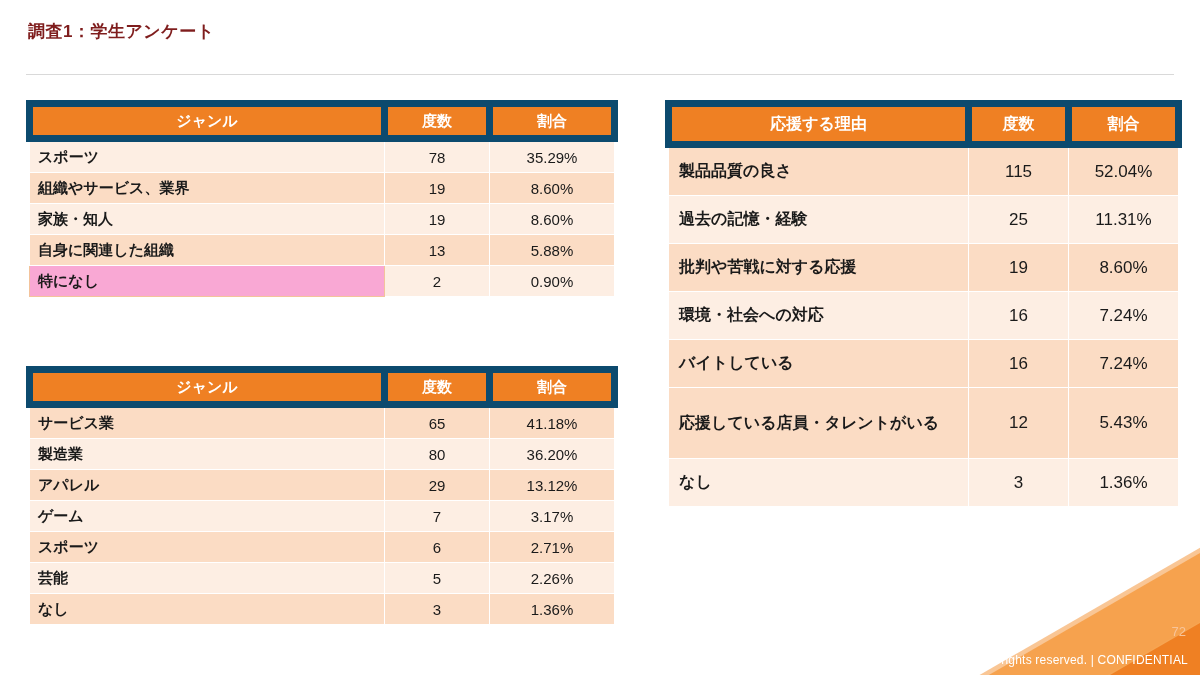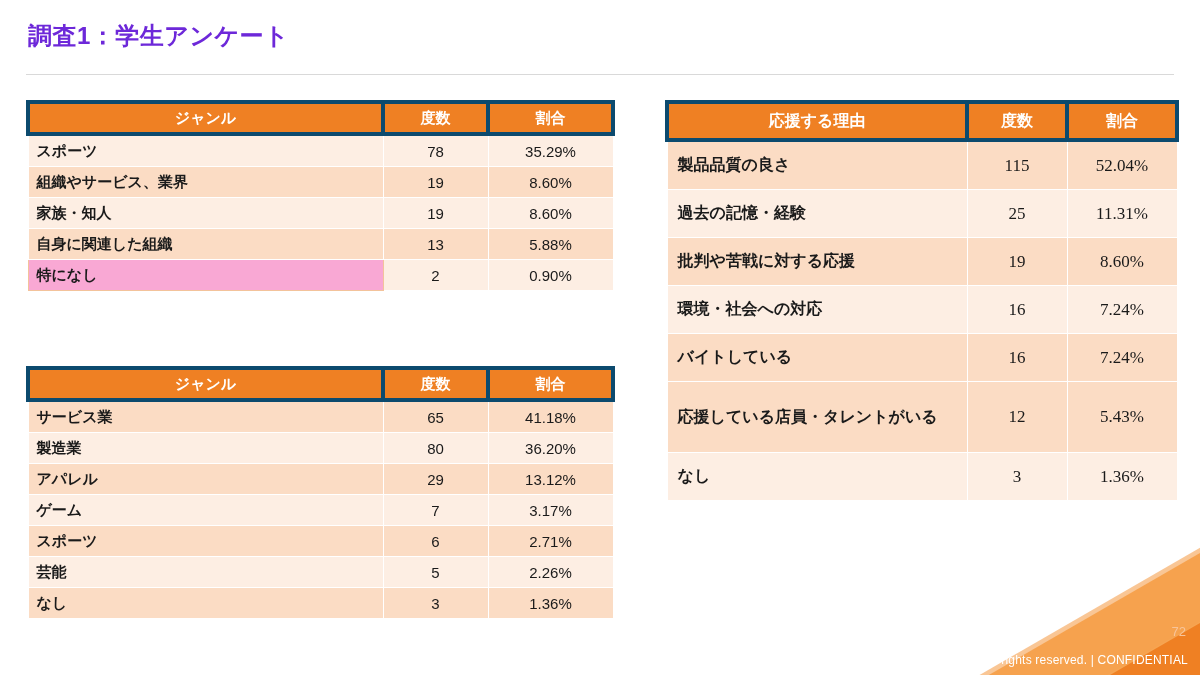--- a/index.html
+++ b/index.html
@@ -36,23 +36,23 @@
   }
   .band.b1 { background: #f5a04a; bottom: 18px; opacity: .95; }
   .band.b2 { background: #ef8023; bottom: -52px; }
   .band.b3 { background: #f8c08a; bottom: 88px; height: 64px; opacity: .9; }
 
   
   .slide-title {
     position: absolute;
     left: 28px;
     top: 20px;
-    font-size: 24px;
+    font-size: 17px;
     font-weight: bold;
-    color: #6d28d9;
+    color: #7f1d1d;
     letter-spacing: .5px;
   }
   .title-rule {
     position: absolute;
     left: 26px;
     top: 74px;
     width: 1148px;
     height: 1px;
     background: #d9d9d9;
   }
@@ -67,21 +67,21 @@
     border: 1px solid #ffffff;
     padding: 0;
   }
   .hdr th {
     background: #ef8023;
     color: #ffffff;
     font-weight: bold;
     text-align: center;
     font-size: 15px;
     height: 28px;
-    border: 4px solid #0c4a6e;
+    border: 7px solid #0c4a6e;
   }
   .cell-label {
     padding-left: 8px;
     text-align: left;
     color: #1a1a1a;
   }
   .cell-num {
     text-align: center;
     color: #1a1a1a;
   }
@@ -100,21 +100,20 @@
 
   
   .row-light td { background: #ffffff; }
 
   
   #table-reasons {
     position: absolute;
     left: 665px;
     top: 100px;
     width: 510px;
-    font-family: Liberation Serif, serif;
   }
   #table-reasons td { height: 47px; }
   #table-reasons .cell-label { font-size: 16px; font-weight: bold; padding-left: 10px; line-height: 1.3; }
   #table-reasons .cell-num { font-size: 17px; }
   #table-reasons .hdr th { height: 34px; font-size: 16px; }
 
   
   .page-number {
     position: absolute;
     right: 14px;

